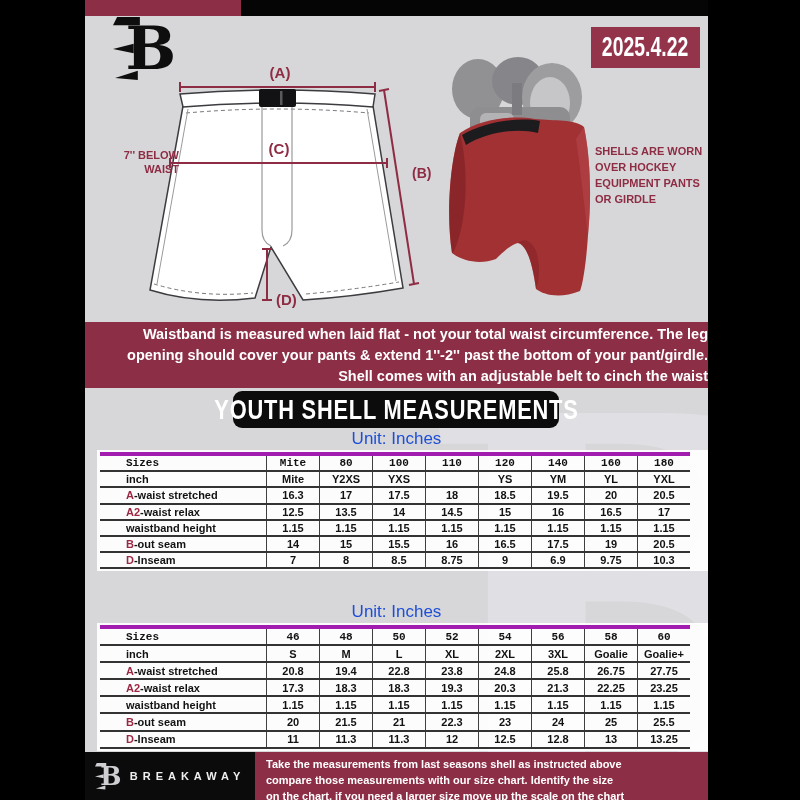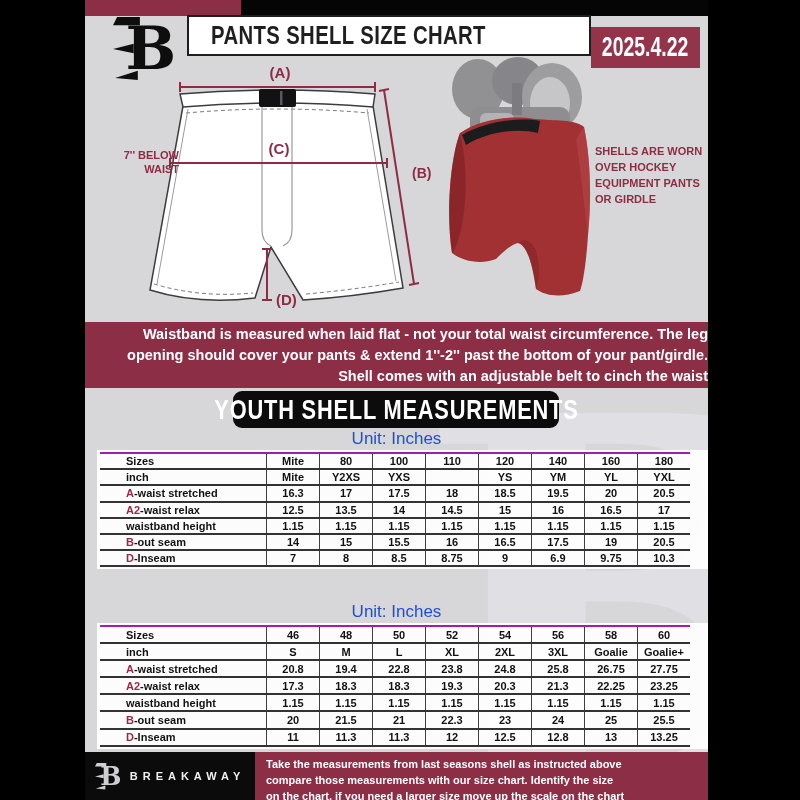--- a/index.html
+++ b/index.html
@@ -37,21 +37,21 @@
   
   .section-header{position:absolute;left:148px;width:326px;height:37px;background:#0c0c0c;
                   border-radius:9px;display:flex;align-items:center;justify-content:center;z-index:2;}
   .section-header span{color:#fff;font-weight:bold;font-size:28px;transform:scaleX(0.78);
                        letter-spacing:1px;white-space:nowrap;}
   .unit{position:absolute;left:0;width:623px;text-align:center;font-size:17px;color:#1d4ed8;z-index:2;}
 
   
   .panel{position:absolute;left:12px;width:611px;background:rgba(255,255,255,0.92);z-index:2;padding:2px 0;}
   .t-row{display:flex;margin:0 18px 0 3px;border-bottom:2px solid #333;align-items:stretch;}
-  .t-row:first-child{border-top:2px solid #a21caf;}
+  .t-row:first-child{border-top:4px solid #a21caf;font-family:Liberation Mono, monospace;}
   .panel.youth .t-row{height:14.2px;}
   .panel.adult .t-row{height:15.1px;}
   .t-label{width:140px;display:flex;align-items:center;padding-left:26px;
            font-weight:bold;font-size:11px;color:#121212;}
   .t-prefix{color:#9c2742;}
   .t-cell{flex:1;border-left:1.5px solid #3f3f3f;display:flex;align-items:center;justify-content:center;
           font-weight:bold;font-size:11px;color:#121212;}
 
   
   .footer-black{position:absolute;left:0;top:752px;width:170px;height:48px;background:#0b0b0b;
@@ -74,23 +74,20 @@
     <div class="strip-black"></div>
 
     <div class="watermark">B</div>
 
     <svg class="logo" viewBox="0 0 60 64">
       <polygon points="4,2 26,2 26,10 0,10" fill="#0e0e0e"></polygon>
       <text x="12" y="52" font-family="DejaVu Serif,serif" font-weight="bold" font-size="58" fill="#0e0e0e">B</text>
       <polygon points="0,33 20,28 20,37" fill="#0e0e0e"></polygon>
       <polygon points="2,61 24,54 24,63" fill="#0e0e0e"></polygon>
     </svg>
-    <div class="title-box">
-      <span class="title-text">PANTS SHELL SIZE CHART</span>
-    </div>
     <div class="date-box">
       <span class="date-text">2025.4.22</span>
     </div>
 
     <svg class="shorts-svg" width="300" height="252" viewBox="0 0 300 252">
 
       <path d="M43,46 Q137,38 233,46 L263,228 Q212,237 163,240 L131,187 L115,238 Q58,245 10,230 Z" fill="#ffffff" stroke="#3c3c40" stroke-width="1.5"></path>
 
       <path d="M40,34 Q137,26 235,34 L233,47 Q137,39 43,47 Z" fill="#ffffff" stroke="#3c3c40" stroke-width="1.5"></path>
 

